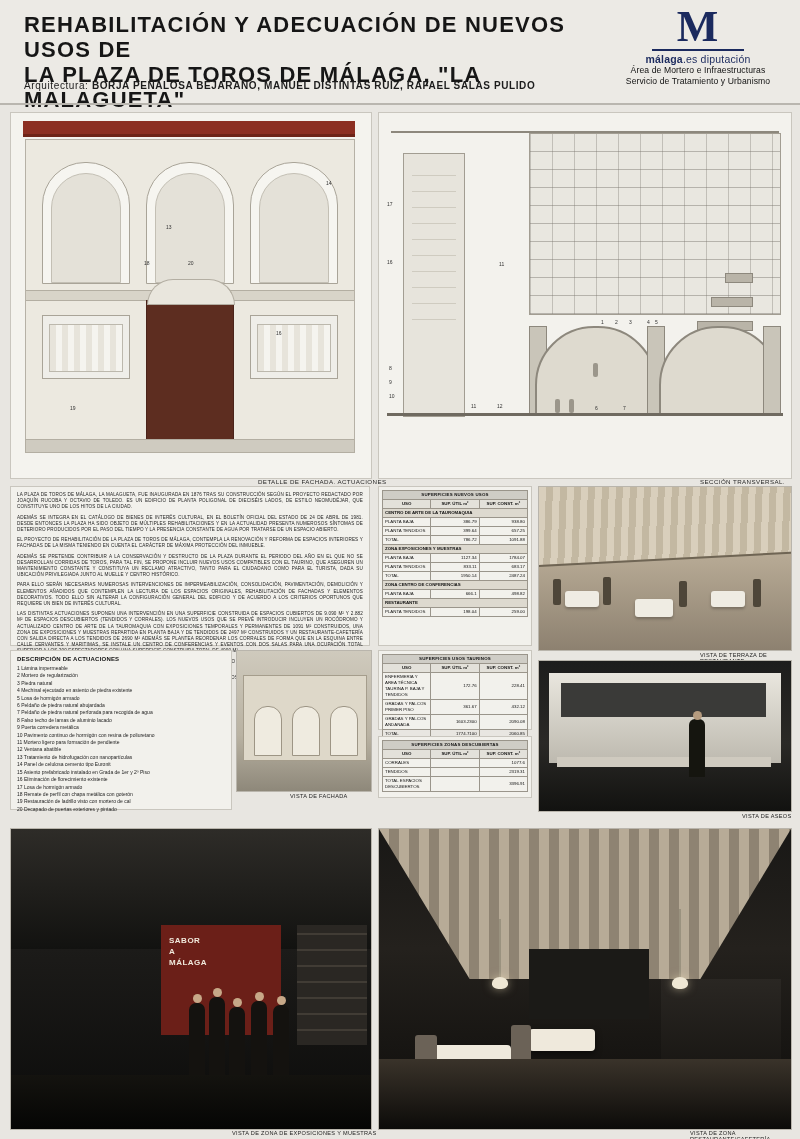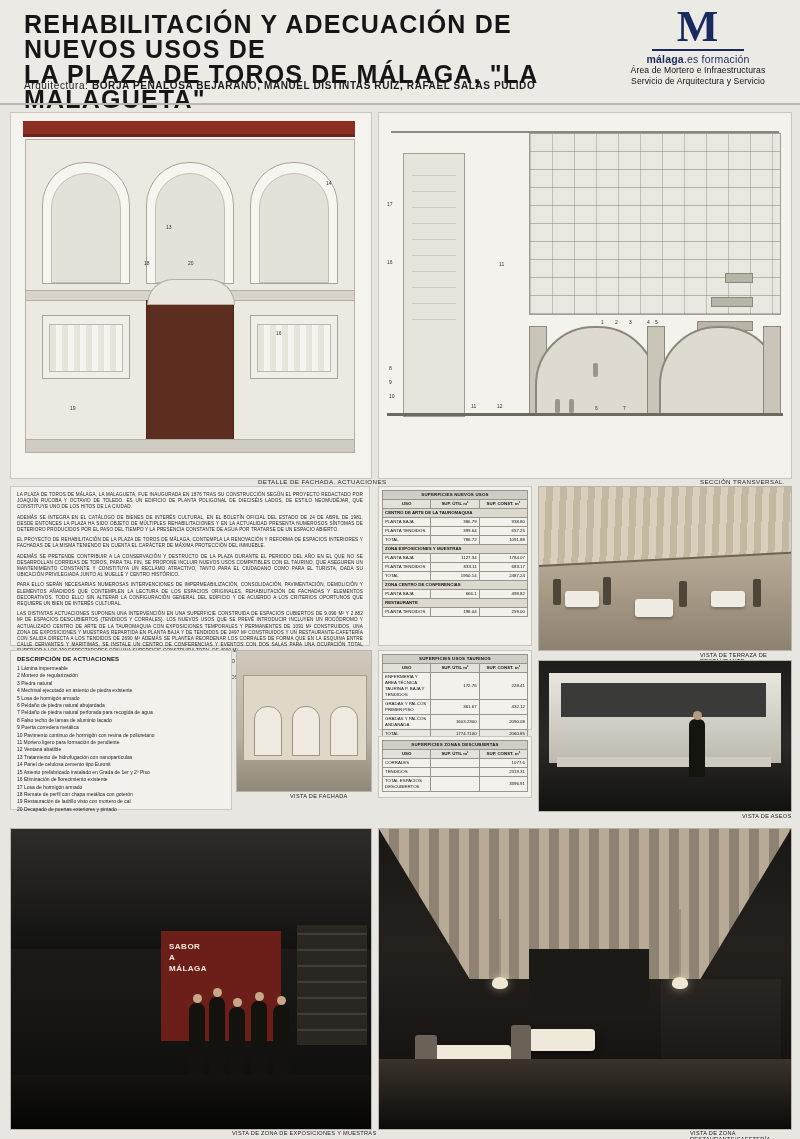--- a/index.html
+++ b/index.html
@@ -5,21 +5,21 @@
   html,body{margin:0;padding:0;background:#6b6b68;}
   body{font-family:"Liberation Sans", sans-serif;}
   #poster{
     position:relative;width:800px;height:1139px;overflow:hidden;
     background:#e8e6e1;
   }
   
   .header{position:absolute;left:0;top:0;width:800px;height:104px;background:#eceae5;}
   .title{
     position:absolute;left:24px;top:12px;width:600px;
-    font-size:25px;font-weight:bold;letter-spacing:1.2px;color:#161616;
+    font-size:22px;font-weight:bold;letter-spacing:1.2px;color:#161616;
     line-height:25px;text-transform:uppercase;
   }
   .title .l2{display:block;}
   .architects{
     position:absolute;left:24px;top:80px;width:600px;
     font-size:10px;letter-spacing:.6px;color:#1c1c1c;
   }
   .architects b{font-weight:bold;}
   .logo-block{position:absolute;right:12px;top:6px;width:180px;text-align:center;}
   .logo-m{
@@ -111,21 +111,21 @@
   .aseos-man{position:absolute;left:150px;top:58px;width:16px;height:58px;background:#15150f;border-radius:6px 6px 0 0;}
   .aseos-man:after{content:"";position:absolute;left:4px;top:-8px;width:9px;height:9px;border-radius:50%;background:#b59b7f;}
   
   #facphoto{left:236px;top:650px;width:134px;height:140px;background:linear-gradient(180deg,#cfcabd 0%,#b9b2a2 60%,#8e887a 100%);}
   .fp-wall{position:absolute;left:6px;top:24px;width:122px;height:84px;background:#ded8c9;border:1px solid #a59d8c;}
   .fp-arch{position:absolute;top:30px;width:26px;height:48px;border:1px solid #9d9585;border-radius:13px 13px 0 0;background:#efebe0;}
   
   #expo{left:10px;top:828px;width:360px;height:300px;background:linear-gradient(180deg,#101010 0%,#1c1b19 40%,#0b0b0a 100%);}
   .expo-ceil{position:absolute;left:0;top:0;width:100%;height:120px;
      background:linear-gradient(180deg,#2e2c28,#121210);}
-  .expo-wall{position:absolute;left:150px;top:96px;width:120px;height:110px;background:#6b1f18;margin-top:6px;}
+  .expo-wall{position:absolute;left:150px;top:96px;width:120px;height:110px;background:#6b1f18;}
   .expo-wall .t{position:absolute;left:8px;top:10px;color:#f0e9dc;font-size:8px;font-weight:bold;line-height:11px;letter-spacing:.5px;}
   .expo-shelf{position:absolute;left:286px;top:96px;width:70px;height:120px;
      background:repeating-linear-gradient(0deg,#2a2723 0 14px,#413c35 14px 16px);}
   .person{position:absolute;bottom:48px;width:16px;background:#14120f;border-radius:7px 7px 0 0;}
   .person:after{content:"";position:absolute;left:4px;top:-9px;width:9px;height:9px;border-radius:50%;background:#c7a888;}
   .expo-floor{position:absolute;left:0;bottom:0;width:100%;height:54px;background:linear-gradient(180deg,#14130f,#050504);}
   
   #resto{left:378px;top:828px;width:412px;height:300px;background:linear-gradient(180deg,#191816 0%,#24211d 40%,#0d0c0a 100%);}
   .res-vault{position:absolute;left:0;top:0;width:100%;height:150px;
      background:repeating-linear-gradient(90deg,#b7ab97 0 10px,#8e8372 10px 20px);
@@ -149,24 +149,24 @@
       <span class="l2">LA PLAZA DE TOROS DE MÁLAGA, "LA MALAGUETA"</span>
     </div>
     <div class="architects">
       <span>Arquitectura:</span>
       <b>BORJA PEÑALOSA BEJARANO, MANUEL DISTINTAS RUÍZ, RAFAEL SALAS PULIDO</b>
     </div>
     <div class="logo-block">
       <div class="logo-m">M</div>
       <div class="logo-rule"></div>
       <div class="logo-sub">
-        <span>málaga</span><span class="dot">.es formación</span>
+        <span>málaga</span><span class="dot">.es diputación</span>
       </div>
       <div class="logo-line">Área de Mortero e Infraestructuras</div>
-      <div class="logo-line">Servicio de Arquitectura y Servicio</div>
+      <div class="logo-line">Servicio de Tratamiento y Urbanismo</div>
     </div>
   </div>
   <div class="hr-top"></div>
 
   <div class="panel" id="facade">
     <div class="fac-roof"></div>
     <div class="fac-wall">
       <div class="arch" id="a1">
           <div class="inner"></div>
         </div>

